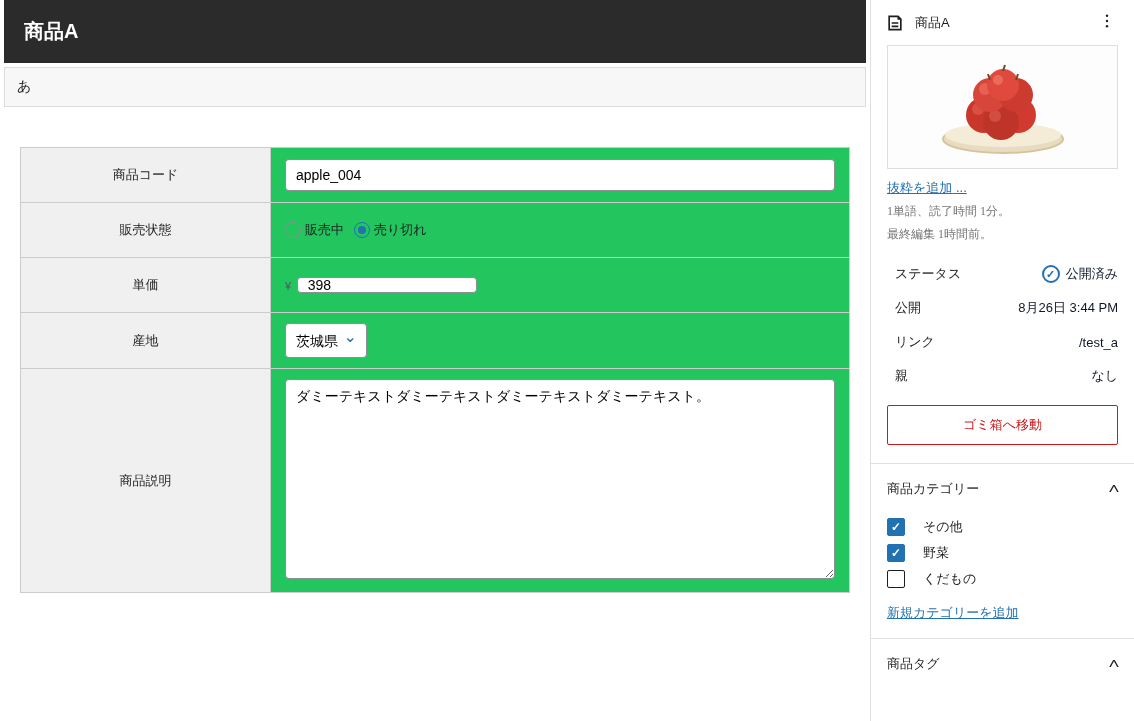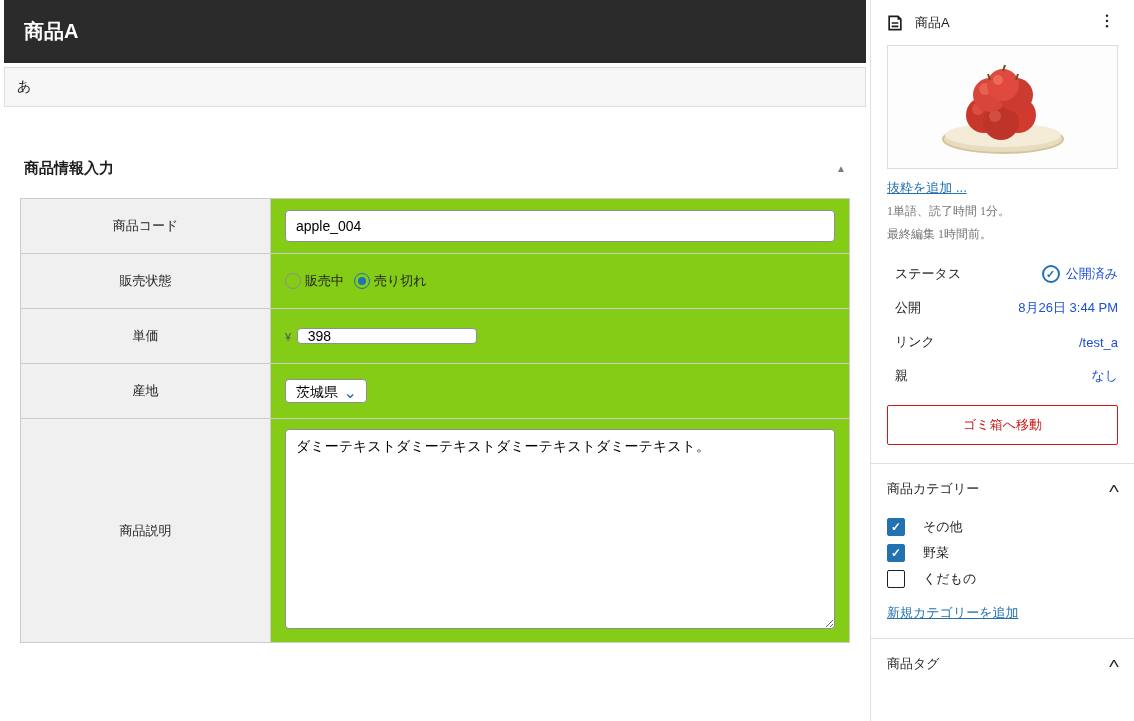--- a/index.html
+++ b/index.html
@@ -6,48 +6,48 @@
 body { font-family: -apple-system, BlinkMacSystemFont, "Segoe UI", "Hiragino Kaku Gothic ProN", "Yu Gothic", Meiryo, sans-serif; font-size: 13px; color: #1e1e1e; background: #fff; display: flex; width: 1134px; height: 721px; overflow: hidden; }
 .main { flex: 1; padding: 0; overflow-y: auto; }
 .title-block { background: #2b2b2b; color: #fff; padding: 18px 20px; margin: 0 4px; font-size: 20px; font-weight: 600; }
 .content-block { border: 1px solid #ddd; background: #f7f7f7; margin: 4px; padding: 10px 12px; font-size: 14px; }
 .panel { margin: 4px; margin-top: 40px; padding: 0 16px 16px; }
 .panel-header { display: flex; justify-content: space-between; align-items: center; padding: 12px 4px 20px; }
 .panel-title { font-size: 15px; font-weight: 600; }
 .panel-toggle { color: #787c82; font-size: 10px; cursor: pointer; }
 table.form-table { width: 100%; border-collapse: collapse; }
 table.form-table th { background: #f0f0f0; border: 1px solid #ccc; width: 250px; padding: 18px 10px; text-align: center; font-size: 13px; font-weight: 400; vertical-align: middle; }
-table.form-table td { border: 1px solid #ccc; padding: 10px 14px; background: #84cc16; }
+table.form-table td { border: 1px solid #ccc; padding: 10px 14px; background: #22c55e; }
 .text-input { width: 100%; padding: 6px 10px; border: 1px solid #8c8f94; border-radius: 4px; font-size: 14px; height: 32px; }
 .num-input { width: 180px; padding: 6px 10px; border: 1px solid #8c8f94; border-radius: 4px; font-size: 14px; height: 16px; }
 .textarea { width: 100%; height: 200px; padding: 8px 10px; border: 1px solid #8c8f94; border-radius: 4px; font-size: 14px; resize: both; }
 .radio-group { display: flex; align-items: flex-start; gap: 2px; }
 .radio-group label { display: inline-flex; align-items: center; margin-right: 8px; font-size: 13px; }
 .radio { appearance: none; width: 16px; height: 16px; border: 1px solid #8c8f94; border-radius: 50%; margin-right: 4px; display: inline-flex; align-items: center; justify-content: center; cursor: pointer; }
 .radio:checked { border-color: #2271b1; }
 .radio:checked::after { content: ""; width: 8px; height: 8px; background: #2271b1; border-radius: 50%; display: block; }
-.select { padding: 4px 28px 4px 10px; border: 1px solid #8c8f94; border-radius: 4px; font-size: 14px; height: 24px; background: #fff; appearance: none; position: relative; }
+.select { padding: 4px 28px 4px 10px; border: 1px solid #8c8f94; border-radius: 4px; font-size: 14px; height: 35px; background: #fff; appearance: none; position: relative; }
 .select-wrap { position: relative; display: inline-block; }
 .select-wrap::after { content: "⌄"; position: absolute; right: 10px; top: 4px; pointer-events: none; color: #2271b1; font-size: 16px; }
 .yen { margin-right: 2px; font-size: 11px; color: #50575e; }
 
 .sidebar { width: 264px; border-left: 1px solid #e0e0e0; background: #fff; display: flex; flex-direction: column; font-size: 13px; }
 .sb-header { display: flex; align-items: center; padding: 12px 14px; gap: 10px; }
 .sb-header .doc-icon { width: 20px; height: 20px; }
 .sb-header .title { flex: 1; font-size: 13px; }
 .sb-header .more { cursor: pointer; color: #1e1e1e; padding: 0 4px; }
 .sb-section { padding: 0 16px 16px; }
 .thumb { width: 100%; height: 124px; border: 1px solid #ddd; background: #fdfdfd; display: flex; align-items: center; justify-content: center; overflow: hidden; }
 .thumb svg { width: 170px; height: 120px; }
 .link { color: #2271b1; text-decoration: underline; cursor: pointer; }
 .link-dots::after { content: " ..."; }
 .sb-meta-line { color: #757575; font-size: 12px; margin-top: 6px; font-family: Liberation Serif, serif; }
 .sb-kv { display: flex; justify-content: space-between; align-items: center; padding: 8px 0; font-size: 13px; margin-left: 8px; }
 .sb-kv .k { color: #1e1e1e; }
-.sb-kv .v { color: #1d4ed8; display: inline-flex; align-items: center; gap: 6px; cursor: pointer; }
+.sb-kv .v { color: #0f172a; display: inline-flex; align-items: center; gap: 6px; cursor: pointer; }
 .status-icon { width: 18px; height: 18px; border: 2px solid #2271b1; border-radius: 50%; display: inline-flex; align-items: center; justify-content: center; }
 .status-icon::after { content: "✓"; font-size: 11px; color: #2271b1; font-weight: 700; }
 .trash-btn { width: calc(100% - 0px); margin: 12px 0 2px; padding: 10px; border: 1px solid #cc1818; background: #fff; color: #cc1818; font-size: 13px; cursor: pointer; border-radius: 2px; text-align: center; }
 .sb-accordion { border-top: 1px solid #e0e0e0; }
 .sb-acc-header { display: flex; justify-content: space-between; align-items: center; padding: 16px; cursor: pointer; font-size: 13px; }
 .sb-acc-body { padding: 0 16px 16px; }
 .chev { font-size: 14px; transform: scaleX(1.4);}
 .chklist label { display: flex; align-items: center; gap: 18px; padding: 4px 0; font-size: 13px; }
 .chk { appearance: none; width: 18px; height: 18px; border: 1.5px solid #1e1e1e; border-radius: 2px; cursor: pointer; display: inline-flex; align-items: center; justify-content: center; }
 .chk:checked { background: #2271b1; border-color: #2271b1; }
@@ -55,24 +55,20 @@
 .add-cat { color: #2271b1; text-decoration: underline; cursor: pointer; display: inline-block; margin-top: 12px; text-align: center; }
 </style>
 </head>
 <body>
 
 <div class="main">
   <div class="title-block">商品A</div>
   <div class="content-block">あ</div>
 
   <div class="panel">
-    <div class="panel-header">
-      <div class="panel-title">商品情報入力</div>
-      <div class="panel-toggle">▲</div>
-    </div>
     <table class="form-table">
       <tbody>
           <tr>
         <th>商品コード</th>
         <td><input class="text-input" value="apple_004" style=""></td>
       </tr>
       <tr>
         <th>販売状態</th>
         <td>
           <div class="radio-group">

